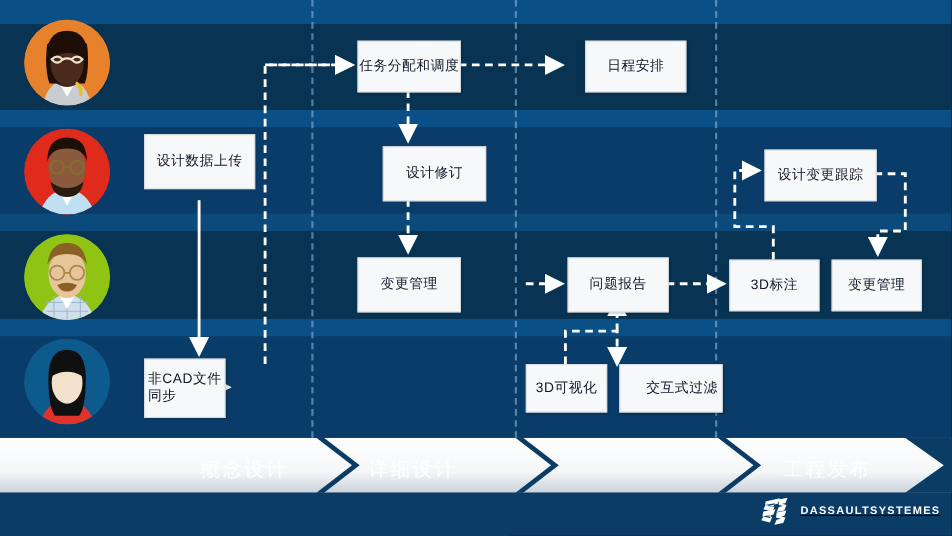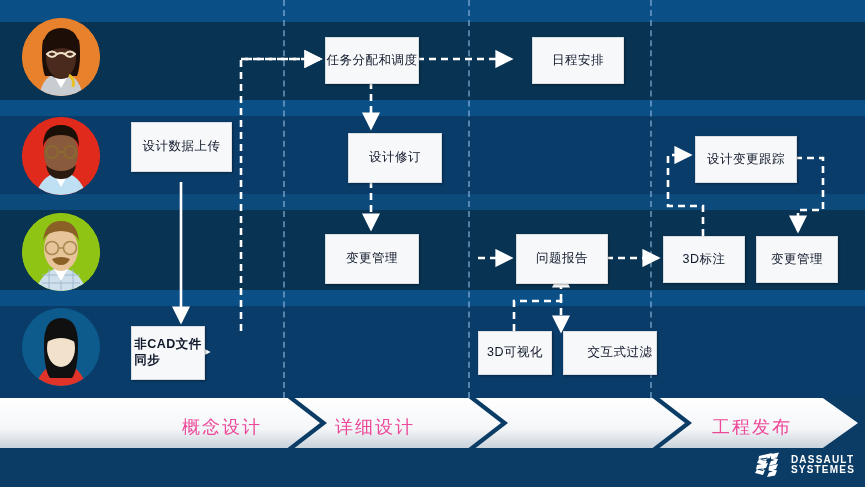--- a/index.html
+++ b/index.html
@@ -26,26 +26,26 @@
        display:flex;align-items:center;justify-content:center;text-align:left;
        color:#0f172a;font-size:12.5px;line-height:1.25;letter-spacing:.5px;}
 
   
   #wires{position:absolute;left:0;top:0;width:865px;height:398px;}
 
   
   #phasebar{position:absolute;left:0;top:398px;width:865px;height:50px;}
   #phasebar svg{display:block;}
   .phase-label{position:absolute;top:398px;height:58px;display:flex;align-items:center;
-               color:#ec4899;font-size:18px;letter-spacing:2px;}
+               color:#ffffff;font-size:18px;letter-spacing:2px;}
 
   
   #footer{position:absolute;left:0;top:448px;width:865px;height:39px;background:#0b3c66;}
   #logo{position:absolute;right:10px;top:452px;display:flex;align-items:center;gap:6px;}
-  .logo-text{display:flex;flex-direction:column;line-height:1.0;}
+  .logo-text{display:flex;flex-direction:row;line-height:1.0;text-decoration:underline;}
   .logo-text span{color:#ffffff;font-size:10px;font-weight:bold;letter-spacing:1.2px;}
 </style>
 </head>
 <body>
 
 <div id="stage">
 
   <div class="band bandA" style="top:0;height:22px;"></div>
   <div class="band bandC" style="top:22px;height:78px;"></div>
   <div class="band bandA" style="top:100px;height:16px;"></div>
@@ -154,21 +154,21 @@
       <path d="M703 236 V206 H668 V155 H690"></path>
 
       <path d="M795 158 H823 V210 H798 V231"></path>
     </g>
   </svg>
 
   <div class="box" style="left:131px;top:122px;width:99px;height:48px;">
     <span>设计数据上传</span>
   </div>
   <div class="box" style="left:131px;top:326px;width:72px;height:52px;">
-    <span style="white-space:pre-line;font-weight:bold;">非CAD文件
+    <span style="white-space:pre-line;">非CAD文件
 同步</span>
   </div>
   <div class="box" style="left:325px;top:37px;width:92px;height:45px;">
     <span>任务分配和调度</span>
   </div>
   <div class="box" style="left:325px;top:133px;width:92px;height:48px;margin-left:23px;">
     <span>设计修订</span>
   </div>
   <div class="box" style="left:325px;top:234px;width:92px;height:48px;">
     <span>变更管理</span>

